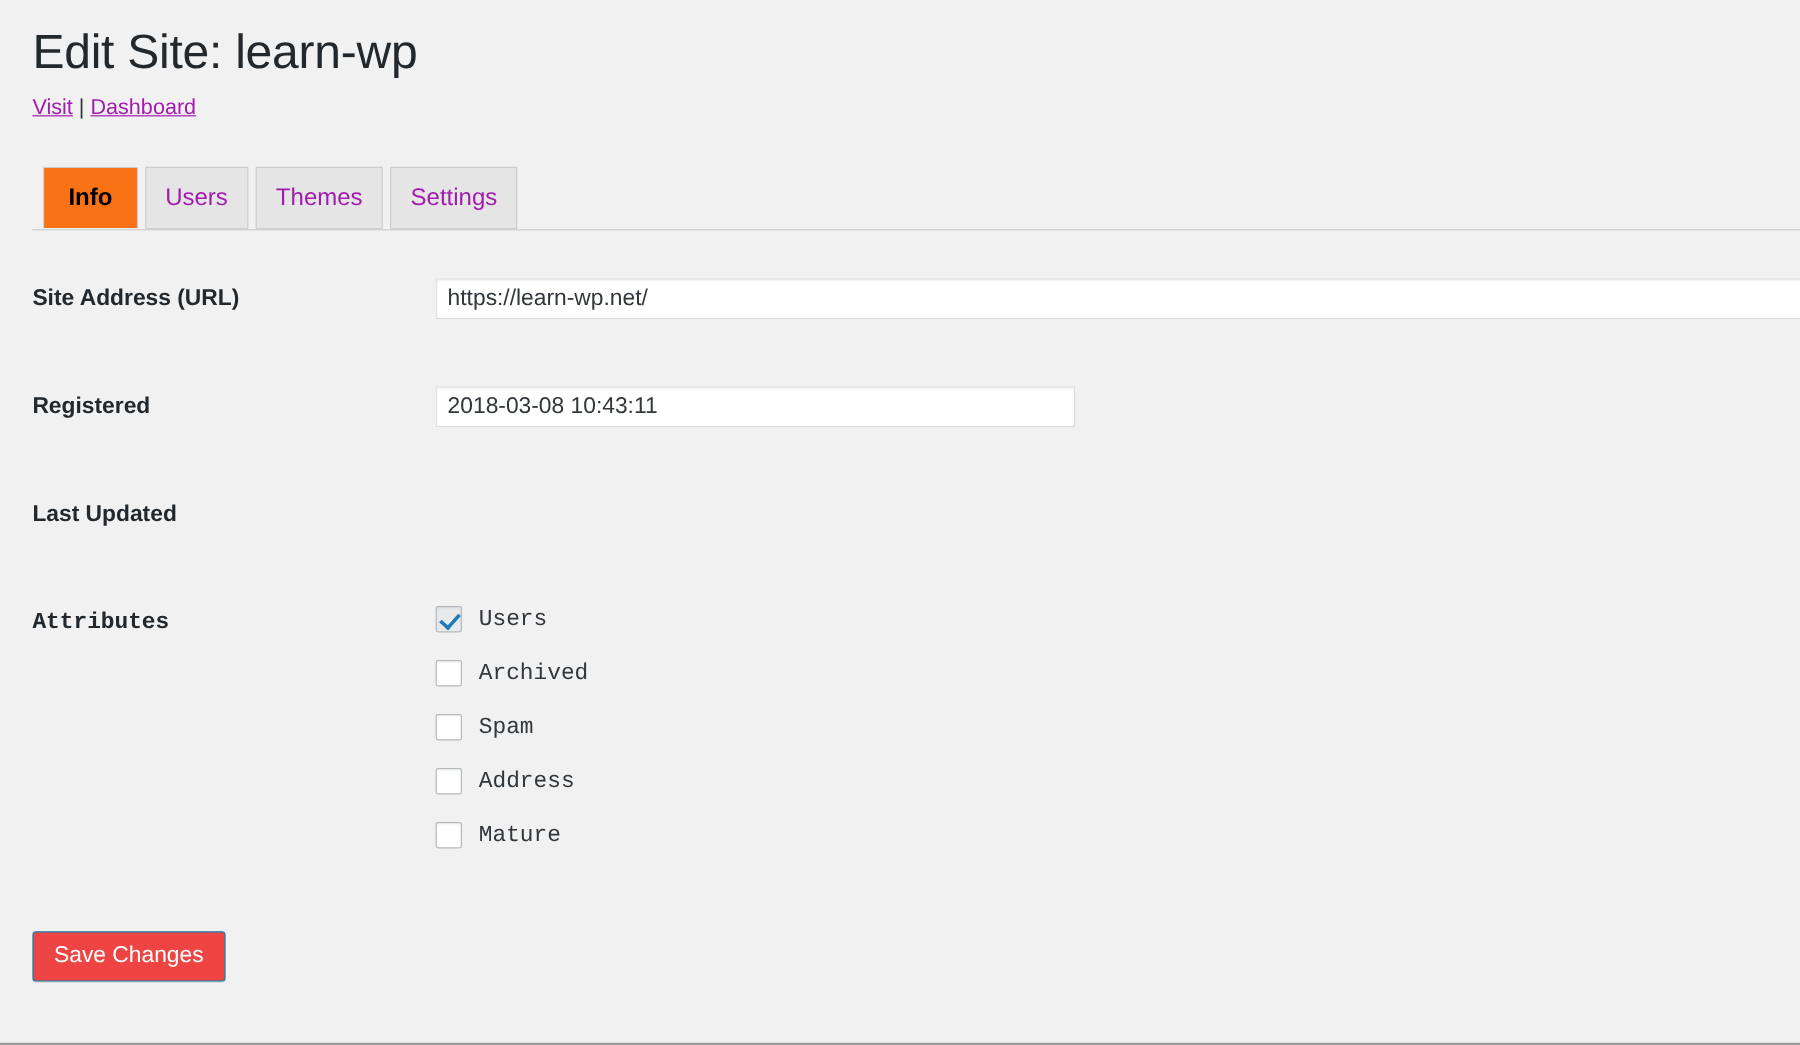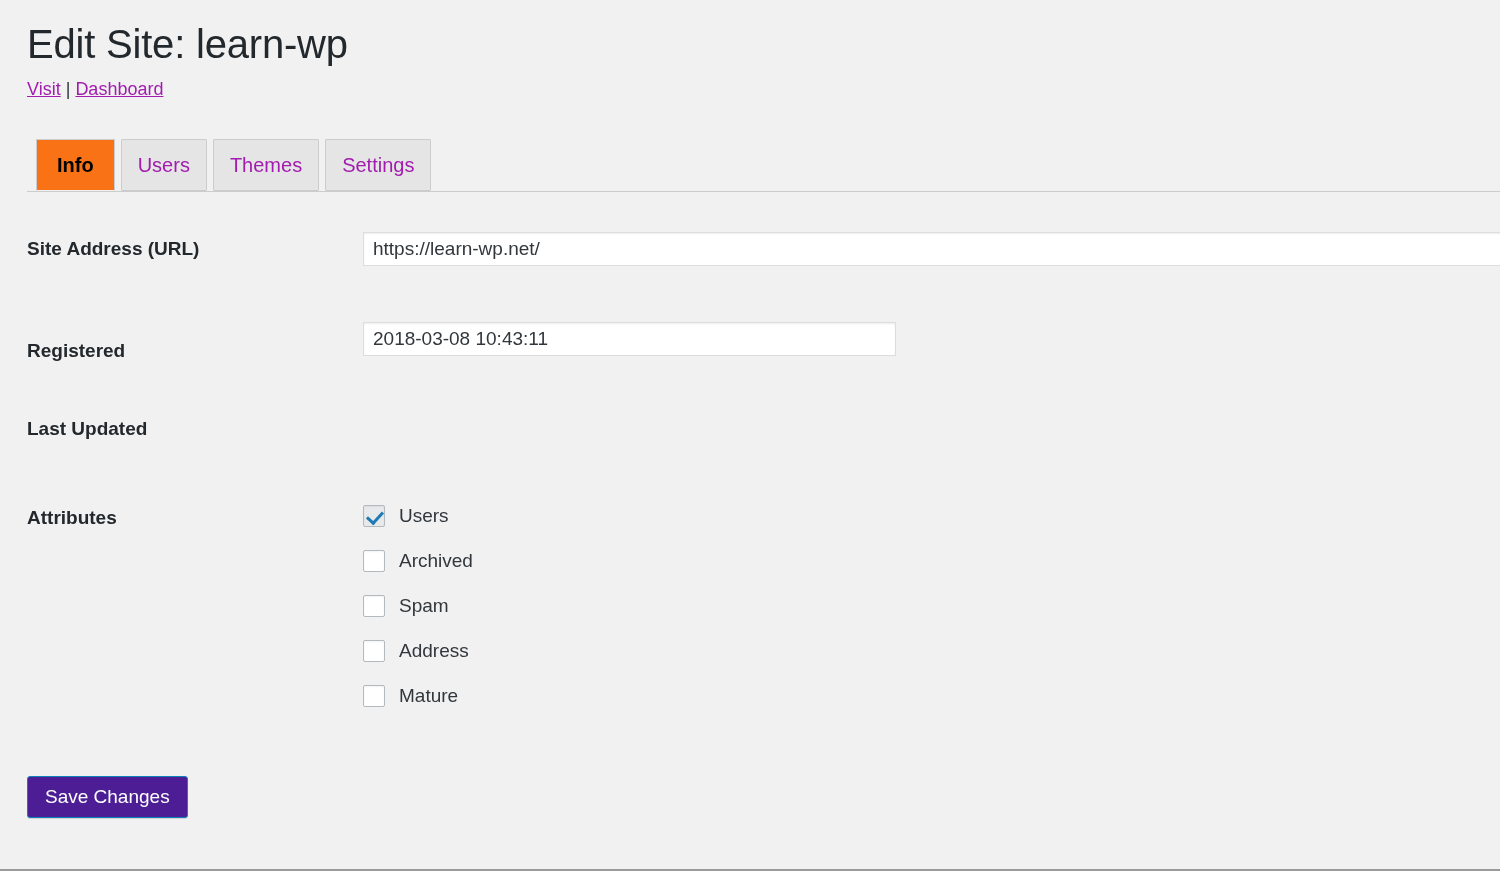--- a/index.html
+++ b/index.html
@@ -187,21 +187,21 @@
   }
 
   
   .submit-wrap {
     position: absolute;
     left: 27px;
     top: 776px;
   }
   .button-primary {
     display: inline-block;
-    background: #4c1d95;
+    background: #ef4444;
     border: 1px solid #0e82b8;
     border-radius: 3px;
     color: #fff;
     font-family: "Liberation Sans", sans-serif;
     font-size: 19px;
     font-weight: 400;
     line-height: 22px;
     padding: 9px 17px;
     cursor: pointer;
     box-shadow: 0 1px 0 rgba(0,0,0,0.12);
@@ -226,31 +226,31 @@
   <div class="form-table">
 
     <div class="form-row" style="height:90px;">
       <label class="form-label" style="top:27px;">Site Address (URL)</label>
       <div class="form-field" style="top:22px;">
         <input type="text" class="text-input input-url" value="https://learn-wp.net/" style="">
       </div>
     </div>
 
     <div class="form-row" style="height:90px;">
-      <label class="form-label" style="top:39px;">Registered</label>
+      <label class="form-label" style="top:27px;">Registered</label>
       <div class="form-field" style="top:22px;">
         <input type="text" class="text-input input-date" value="2018-03-08 10:43:11" style="">
       </div>
     </div>
 
     <div class="form-row" style="height:90px;">
       <label class="form-label" style="top:27px;">Last Updated</label>
     </div>
 
-    <div class="form-row" style="height:250px;">
+    <div class="form-row" style="height:250px;font-family:Liberation Mono, monospace;">
       <label class="form-label" style="top:26px;">Attributes</label>
       <div class="checkbox-list" style="top:24px;">
 
         <label class="checkbox-row">
           <span class="cb checked"></span>
           <span class="cb-label">Users</span>
         </label>
 
         <label class="checkbox-row">
           <span class="cb"></span>

